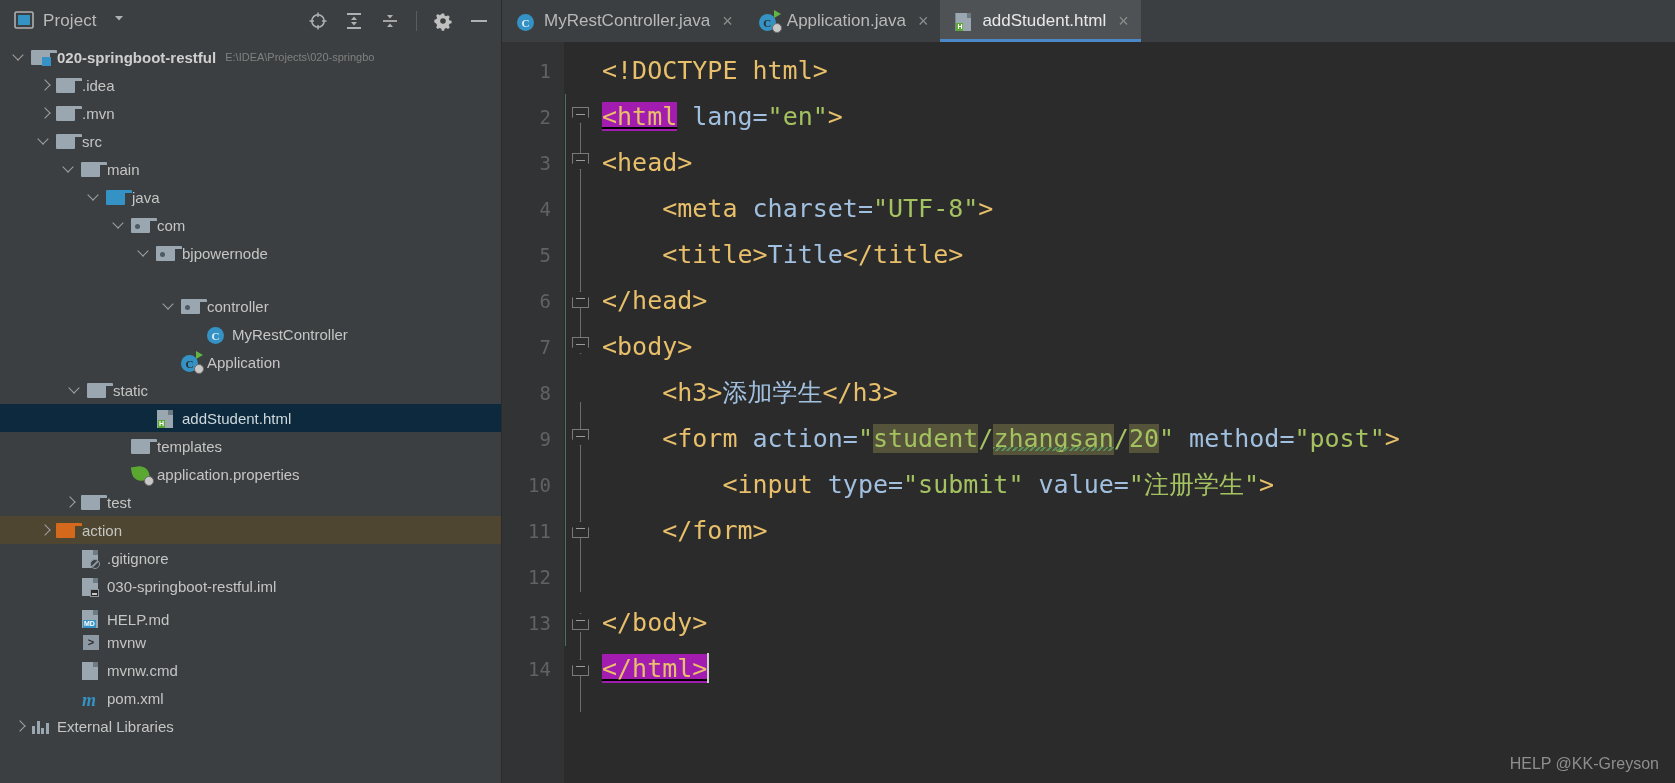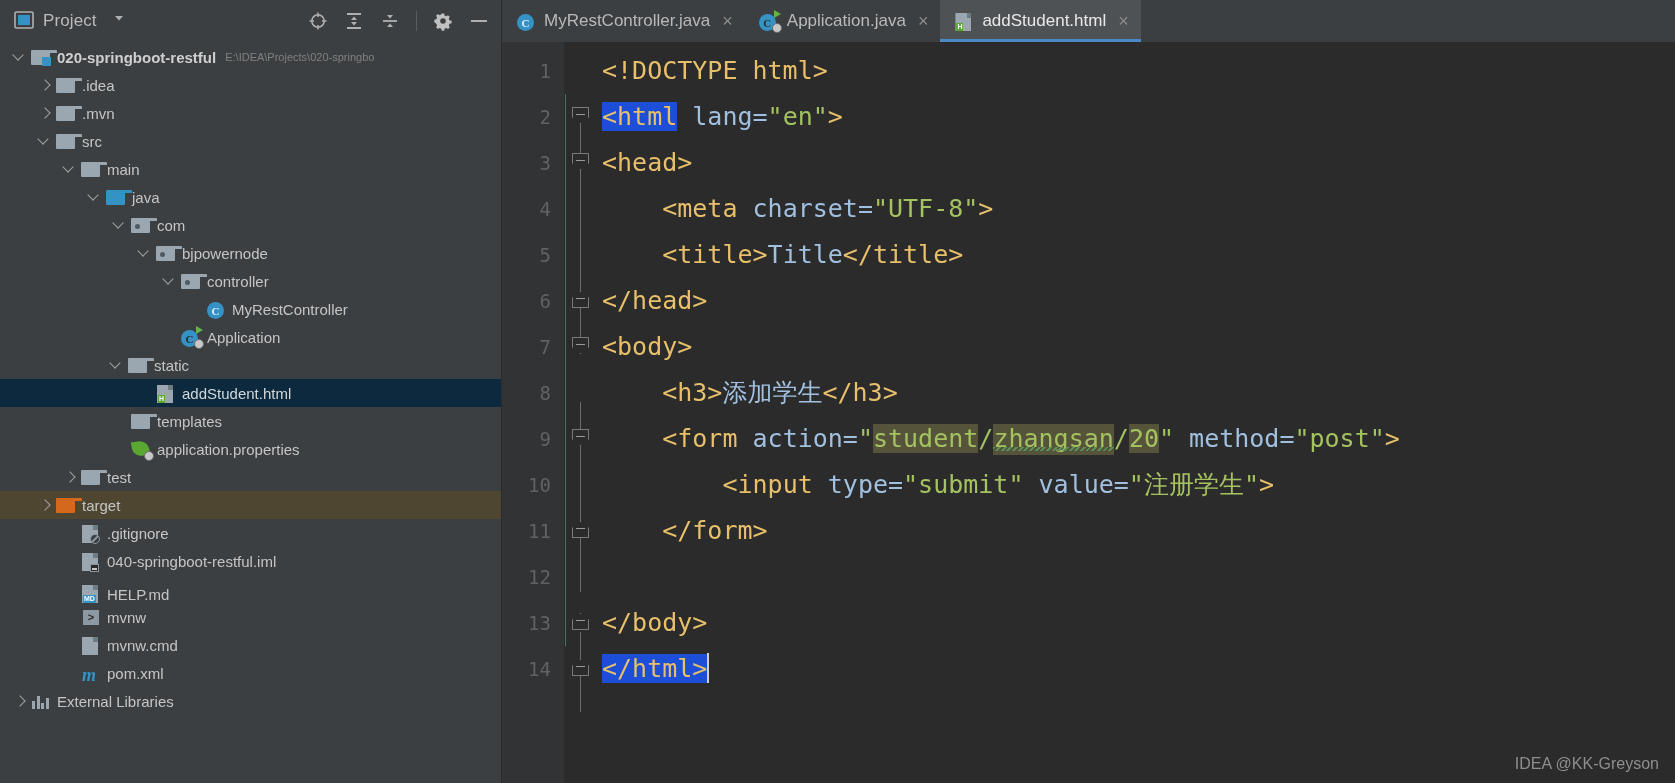--- a/index.html
+++ b/index.html
@@ -131,21 +131,21 @@
   .fold-rail { position: absolute; left: 1px; width: 1.4px; background: #4f6e63; }
 
   #codetext { flex: 1; padding-top: 6px; min-width: 0; overflow: hidden; position: relative; }
   .cline { height: 46px; line-height: 46px; white-space: pre; font-size: 25px;
            font-family: "DejaVu Sans Mono", monospace; letter-spacing: 0px; }
   .tg  { color: #e8bf6a; }     
   .at  { color: #a1c0e0; }     
   .st  { color: #a5c261; }     
   .txt { color: #a9b7c6; }     
   .ttl { color: #a1c0e0; }
-  .hl-brace { background: #1d4ed8; }
+  .hl-brace { background: #a21caf; text-decoration: underline; }
   .hl-url   { background: #55543a; }
   .squig { border-bottom: 2px dotted transparent; position: relative; }
   .squig::after {
     content: ""; position: absolute; left: 0; right: 0; bottom: 2px; height: 4px;
     background: repeating-linear-gradient(135deg, #5a8f5a 0 2px, transparent 2px 4px);
   }
   .caret { display: inline-block; width: 2px; height: 30px; background: #cfcfcf;
            vertical-align: -6px; }
 
   #watermark {
@@ -291,21 +291,21 @@
           <span class="arrow expanded"></span>
           <span class="ico">
             <span class="folder f-gray">
               <span class="tab"></span>
               <span class="body"></span>
               <span class="pkg-dot"></span>
             </span>
           </span>
           <span class="lbl">bjpowernode</span>
         </div>
-        <div class="row" style="padding-left: 162px;">
+        <div class="row" style="padding-left: 162px; margin-top: 25px;">
           <span class="arrow expanded"></span>
           <span class="ico">
             <span class="folder f-gray">
               <span class="tab"></span>
               <span class="body"></span>
               <span class="pkg-dot"></span>
             </span>
           </span>
           <span class="lbl">controller</span>
         </div>
@@ -318,21 +318,21 @@
         </div>
         <div class="row" style="padding-left: 162px;">
           <span class="arrow "></span>
           <span class="ico">
             <span class="circ circ-spring" style="position:absolute;top:3px;left:0;">C</span>
             <span class="run-tri"></span>
             <span class="clock-badge"></span>
           </span>
           <span class="lbl">Application</span>
         </div>
-        <div class="row" style="padding-left: 68px; margin-left: 41px;">
+        <div class="row" style="padding-left: 68px;">
           <span class="arrow expanded"></span>
           <span class="ico">
             <span class="folder f-gray">
               <span class="tab"></span>
               <span class="body"></span>
             </span>
           </span>
           <span class="lbl">static</span>
         </div>
         <div class="row selected" style="padding-left: 137px;">
@@ -375,21 +375,21 @@
           <span class="lbl">test</span>
         </div>
         <div class="row target-hl" style="padding-left: 37px;">
           <span class="arrow collapsed"></span>
           <span class="ico">
             <span class="folder f-orange">
               <span class="tab"></span>
               <span class="body"></span>
             </span>
           </span>
-          <span class="lbl">target</span>
+          <span class="lbl">action</span>
         </div>
         <div class="row" style="padding-left: 62px;">
           <span class="arrow "></span>
           <span class="ico">
             <span class="fileico">
               <span class="pg"></span>
               <span class="corner"></span>
               <span class="gitignore-circle"></span>
             </span>
           </span>
@@ -397,21 +397,21 @@
         </div>
         <div class="row" style="padding-left: 62px;">
           <span class="arrow "></span>
           <span class="ico">
             <span class="fileico">
               <span class="pg"></span>
               <span class="corner"></span>
               <span class="iml-sq"></span>
             </span>
           </span>
-          <span class="lbl">040-springboot-restful.iml</span>
+          <span class="lbl">030-springboot-restful.iml</span>
         </div>
         <div class="row" style="padding-left: 62px; align-items: flex-end;">
           <span class="arrow "></span>
           <span class="ico">
             <span class="fileico">
               <span class="pg"></span>
               <span class="corner"></span>
               <span class="tagbox tag-md">MD</span>
             </span>
           </span>
@@ -532,15 +532,15 @@
           <div class="cline"><span class="txt">    </span><span class="tg">&lt;h3&gt;</span><span class="ttl">添加学生</span><span class="tg">&lt;/h3&gt;</span></div>
           <div class="cline"><span class="txt">    </span><span class="tg">&lt;form</span><span class="at"> action=</span><span class="st">"</span><span class="hl-url"><span class="st">student</span></span><span class="st">/</span><span class="hl-url squig"><span class="st">zhangsan</span></span><span class="st">/</span><span class="hl-url"><span class="st">20</span></span><span class="st">"</span><span class="at"> method=</span><span class="st">"post"</span><span class="tg">&gt;</span></div>
           <div class="cline"><span class="txt">    </span><span class="txt">    </span><span class="tg">&lt;input</span><span class="at"> type=</span><span class="st">"submit"</span><span class="at"> value=</span><span class="st">"注册学生"</span><span class="tg">&gt;</span></div>
           <div class="cline"><span class="txt">    </span><span class="tg">&lt;/form&gt;</span></div>
           <div class="cline">&nbsp;</div>
           <div class="cline"><span class="tg">&lt;/body&gt;</span></div>
           <div class="cline"><span class="hl-brace"><span class="tg">&lt;/html&gt;</span></span><span class="caret"></span></div>
         </div>
     </div>
 
-    <div id="watermark">IDEA @KK-Greyson</div>
+    <div id="watermark">HELP @KK-Greyson</div>
   </div>
 </div>
 
 </body></html>

